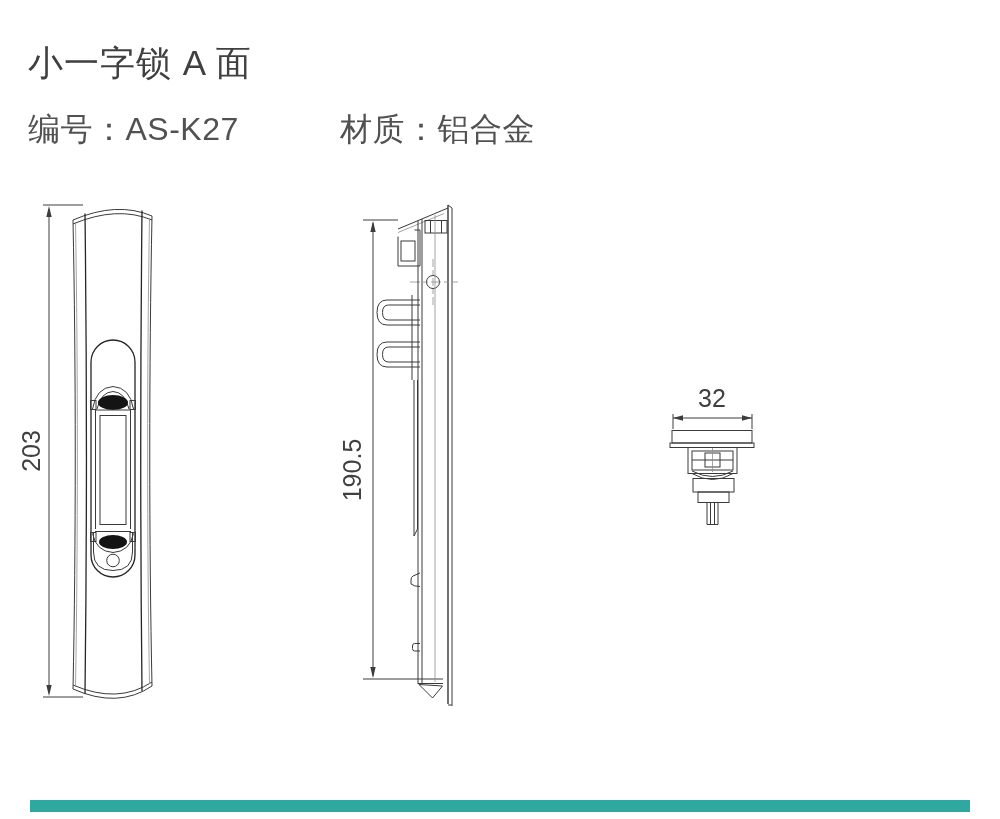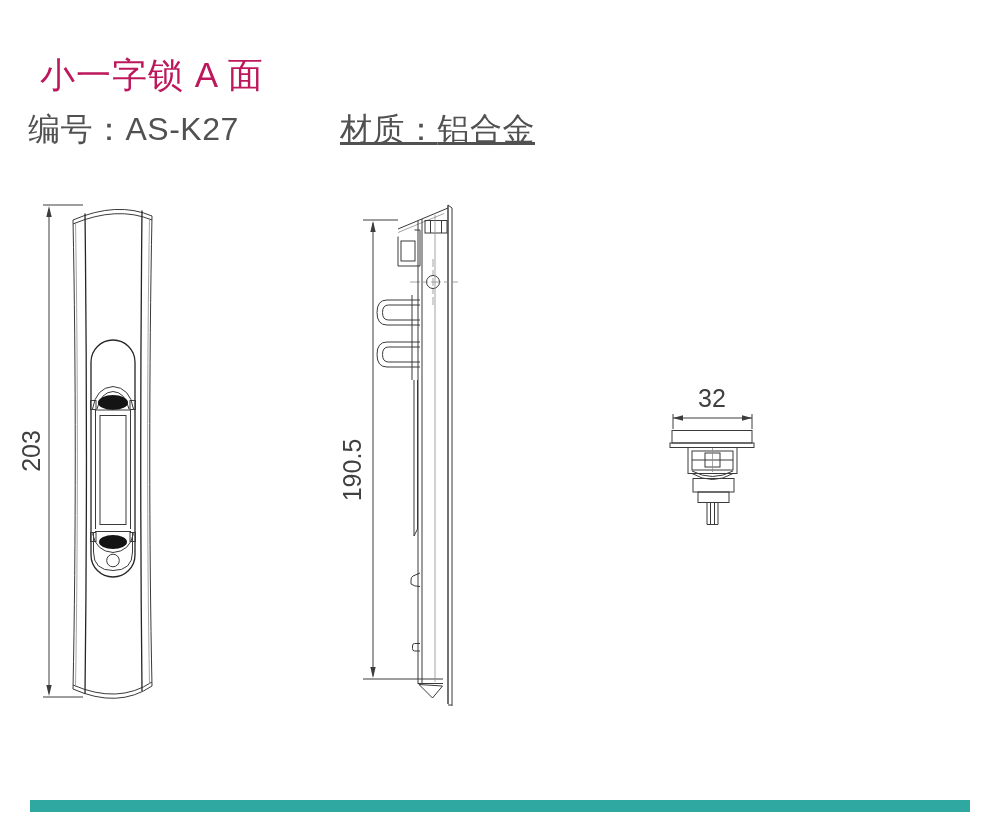--- a/index.html
+++ b/index.html
@@ -1,28 +1,28 @@
 <!DOCTYPE html>
 <html><head>
 <meta charset="utf-8">
 <style>
   html,body{margin:0;padding:0;background:#ffffff;}
   .page{
     position:relative;width:1000px;height:819px;background:#ffffff;overflow:hidden;
     font-family:"Liberation Sans","DejaVu Sans",sans-serif;
   }
   .title{
-    position:absolute;left:28px;top:40px;margin:12px;
-    font-size:35px;font-weight:300;color:#be185d;letter-spacing:1px;
+    position:absolute;left:28px;top:40px;margin:0;
+    font-size:35px;font-weight:300;color:#404040;letter-spacing:1px;
   }
   .spec{
     position:absolute;top:108px;font-size:32px;font-weight:300;color:#515151;letter-spacing:0.5px;
   }
   .spec.code{left:28px;}
-  .spec.material{left:340px;text-decoration:underline;}
+  .spec.material{left:340px;}
   svg{position:absolute;overflow:visible;}
   #front-view{left:15px;top:195px;}
   #side-view{left:330px;top:195px;}
   #top-view{left:655px;top:385px;}
   .ln{stroke:#3a3a3a;fill:none;stroke-width:1;}
   .ln-thin{stroke:#8d8d8d;fill:none;stroke-width:0.8;}
   .ln-bold{stroke:#262626;fill:none;stroke-width:1.3;}
   .fill-dark{fill:#141414;stroke:none;}
   .dim-line{stroke:#3c3c3c;fill:none;stroke-width:1;}
   .dim-arrow{fill:#3c3c3c;stroke:none;}

